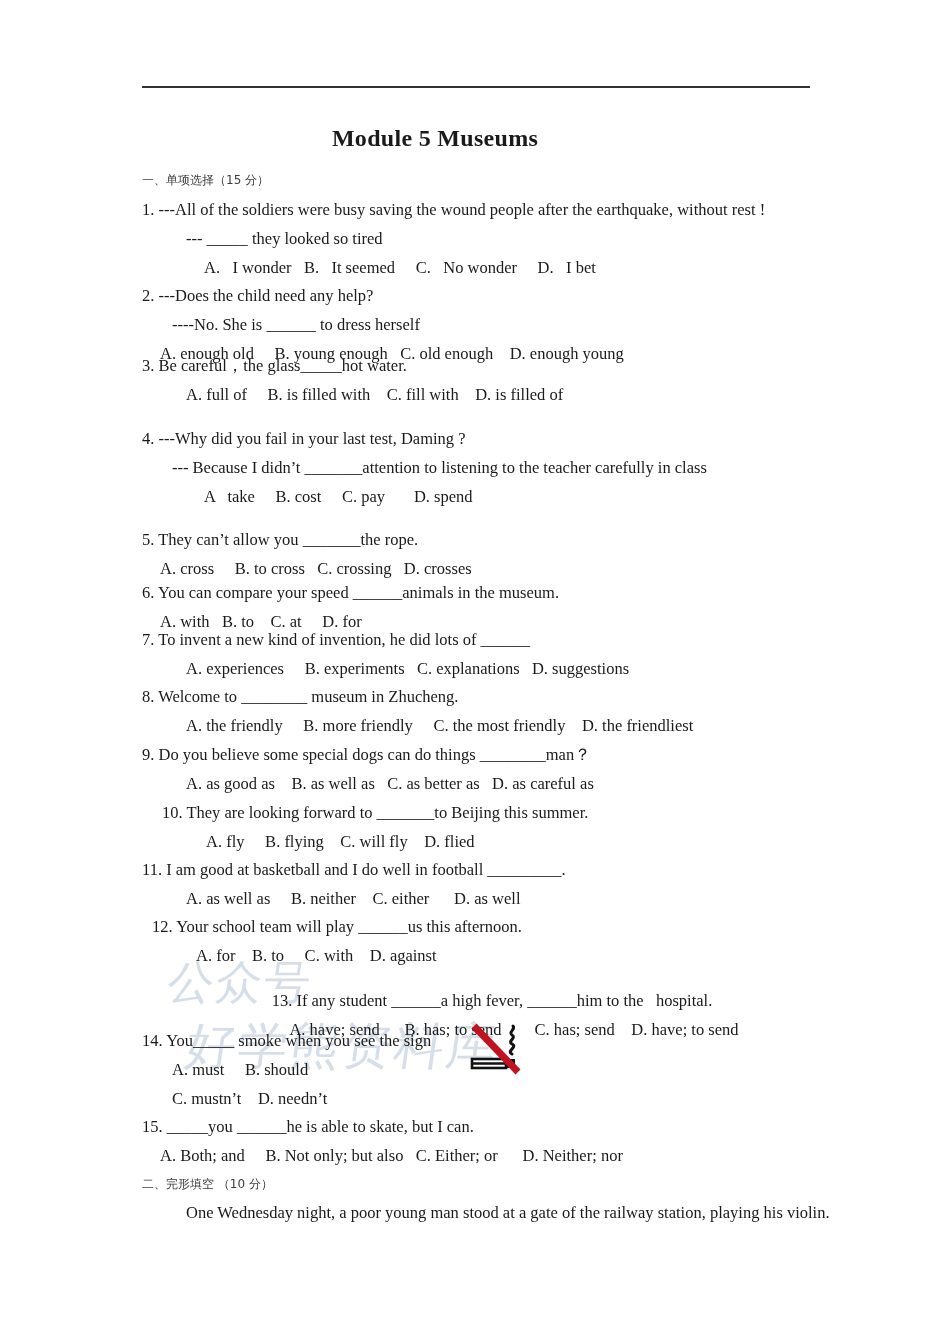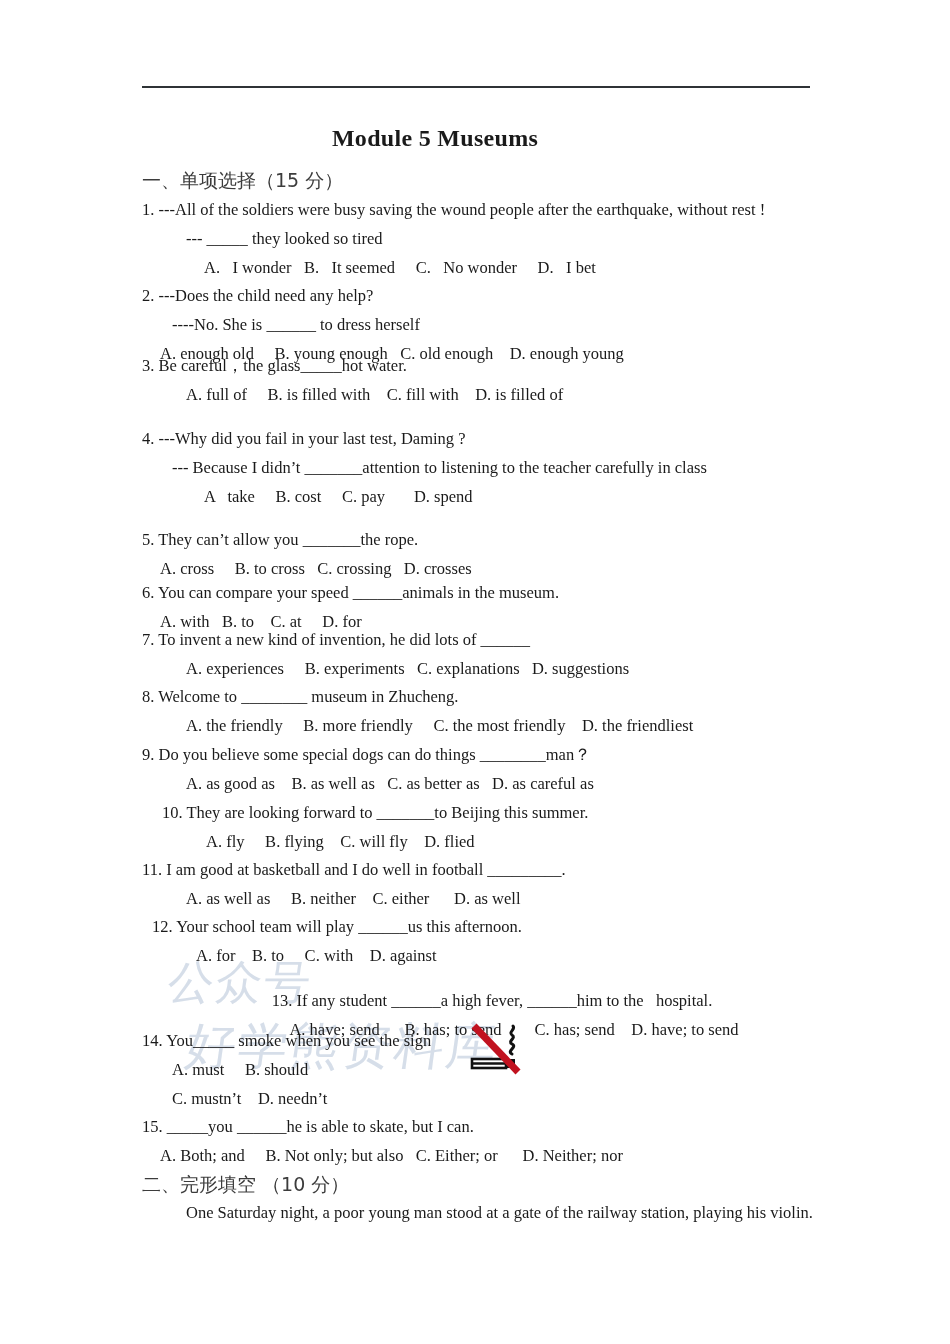--- a/index.html
+++ b/index.html
@@ -78,21 +78,21 @@
     left: 142px;
     width: 700px;
   }
   .line {
     font-size: 16.5px;
     line-height: 28.8px;
     white-space: pre;
   }
   .cn {
     font-family: "DejaVu Sans", "Liberation Sans", sans-serif;
-    font-size: 19px;
+    font-size: 12px;
     line-height: 28.8px;
     color: #3c3c3c;
     white-space: pre;
   }
   .i1 { padding-left: 0px; }
   .i2 { padding-left: 18px; }
   .i3 { padding-left: 30px; }
   .i4 { padding-left: 44px; }
   .i5 { padding-left: 62px; }
 
@@ -202,21 +202,21 @@
 
     <div class="block" style="top:1113px;">
       <div class="line i1">15. _____you ______he is able to skate, but I can.</div>
       <div class="line i2">A. Both; and     B. Not only; but also   C. Either; or      D. Neither; nor</div>
     </div>
 
     <div class="block" style="top:1170px;">
       <div class="cn">二、完形填空 （10 分）</div>
     </div>
     <div class="block" style="top:1199px;">
-      <div class="line i4">One Saturday night, a poor young man stood at a gate of the railway station, playing his violin.</div>
+      <div class="line i4">One Wednesday night, a poor young man stood at a gate of the railway station, playing his violin.</div>
     </div>
 
     <svg class="nosmoke" viewBox="0 0 62 58">
 
       <rect x="6" y="39" width="34" height="9" fill="#ffffff" stroke="#111111" stroke-width="2.6"></rect>
       <line x1="6" y1="43.5" x2="40" y2="43.5" stroke="#111111" stroke-width="2.4"></line>
 
       <rect x="40" y="39" width="9" height="9" fill="#111111"></rect>
 
       <path d="M46 34 C 40 31, 52 27, 46 24 C 41 21, 51 18, 46 15 C 42 12, 50 9, 47 6" fill="none" stroke="#111111" stroke-width="3" stroke-linecap="round"></path>

